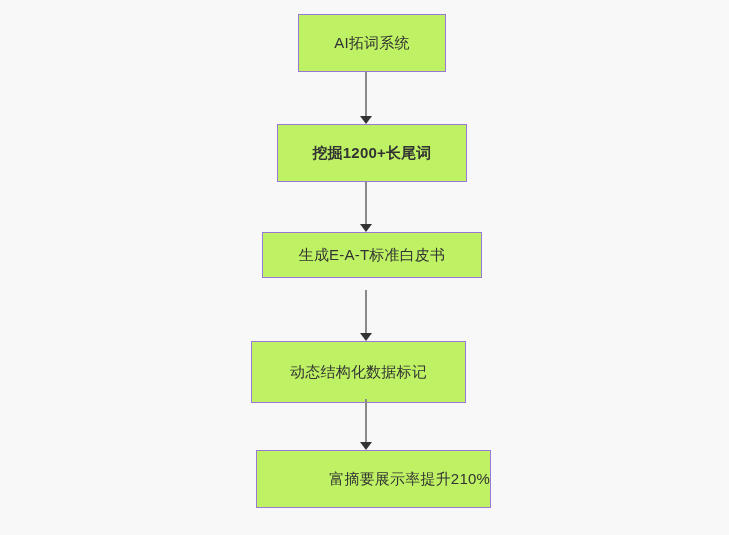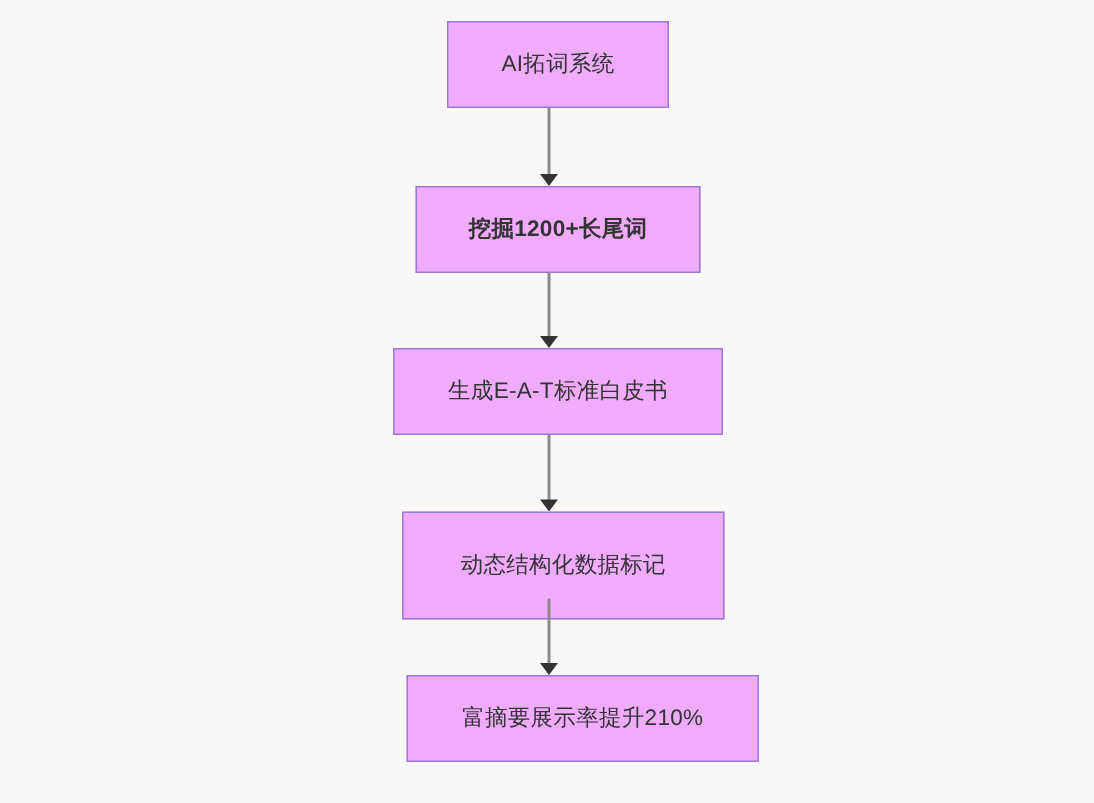--- a/index.html
+++ b/index.html
@@ -14,21 +14,21 @@
     overflow: hidden;
   }
   #flow-canvas {
     position: relative;
     width: 729px;
     height: 535px;
   }
   .node {
     position: absolute;
     box-sizing: border-box;
-    background: #f0abfc;
+    background: #bef264;
     border: 1.4px solid #9a79d6;
     display: flex;
     align-items: center;
     justify-content: center;
     color: #333333;
     font-size: 15px;
     letter-spacing: 0.2px;
     line-height: 1.2;
     white-space: nowrap;
   }
@@ -72,35 +72,35 @@
 
   <div class="node" id="box-2" style="left: 277px; top: 124px; width: 190px; height: 58px; font-weight: bold;">
     <span class="node-label">挖掘1200+长尾词</span>
   </div>
 
   <div class="connector" id="conn-2" style="left: 360px; top: 182px; height: 50px;">
     <div class="line" style="height: 43px;"></div>
     <div class="arrowhead" style="top: 42px;"></div>
   </div>
 
-  <div class="node" id="box-3" style="left: 262px; top: 232px; width: 220px; height: 58px;">
+  <div class="node" id="box-3" style="left: 262px; top: 232px; width: 220px; height: 46px;">
     <span class="node-label">生成E-A-T标准白皮书</span>
   </div>
 
   <div class="connector" id="conn-3" style="left: 360px; top: 290px; height: 51px;">
     <div class="line" style="height: 44px;"></div>
     <div class="arrowhead" style="top: 43px;"></div>
   </div>
 
-  <div class="node" id="box-4" style="left: 268px; top: 341px; width: 215px; height: 72px;">
+  <div class="node" id="box-4" style="left: 251px; top: 341px; width: 215px; height: 62px;">
     <span class="node-label">动态结构化数据标记</span>
   </div>
 
   <div class="connector" id="conn-4" style="left: 360px; top: 399px; height: 51px;">
     <div class="line" style="height: 44px;"></div>
     <div class="arrowhead" style="top: 43px;"></div>
   </div>
 
-  <div class="node" id="box-5" style="left: 271px; top: 450px; width: 235px; height: 58px;">
+  <div class="node" id="box-5" style="left: 256px; top: 450px; width: 235px; height: 58px; justify-content: flex-end;">
     <span class="node-label">富摘要展示率提升210%</span>
   </div>
 
 </div>
 
 </body></html>

